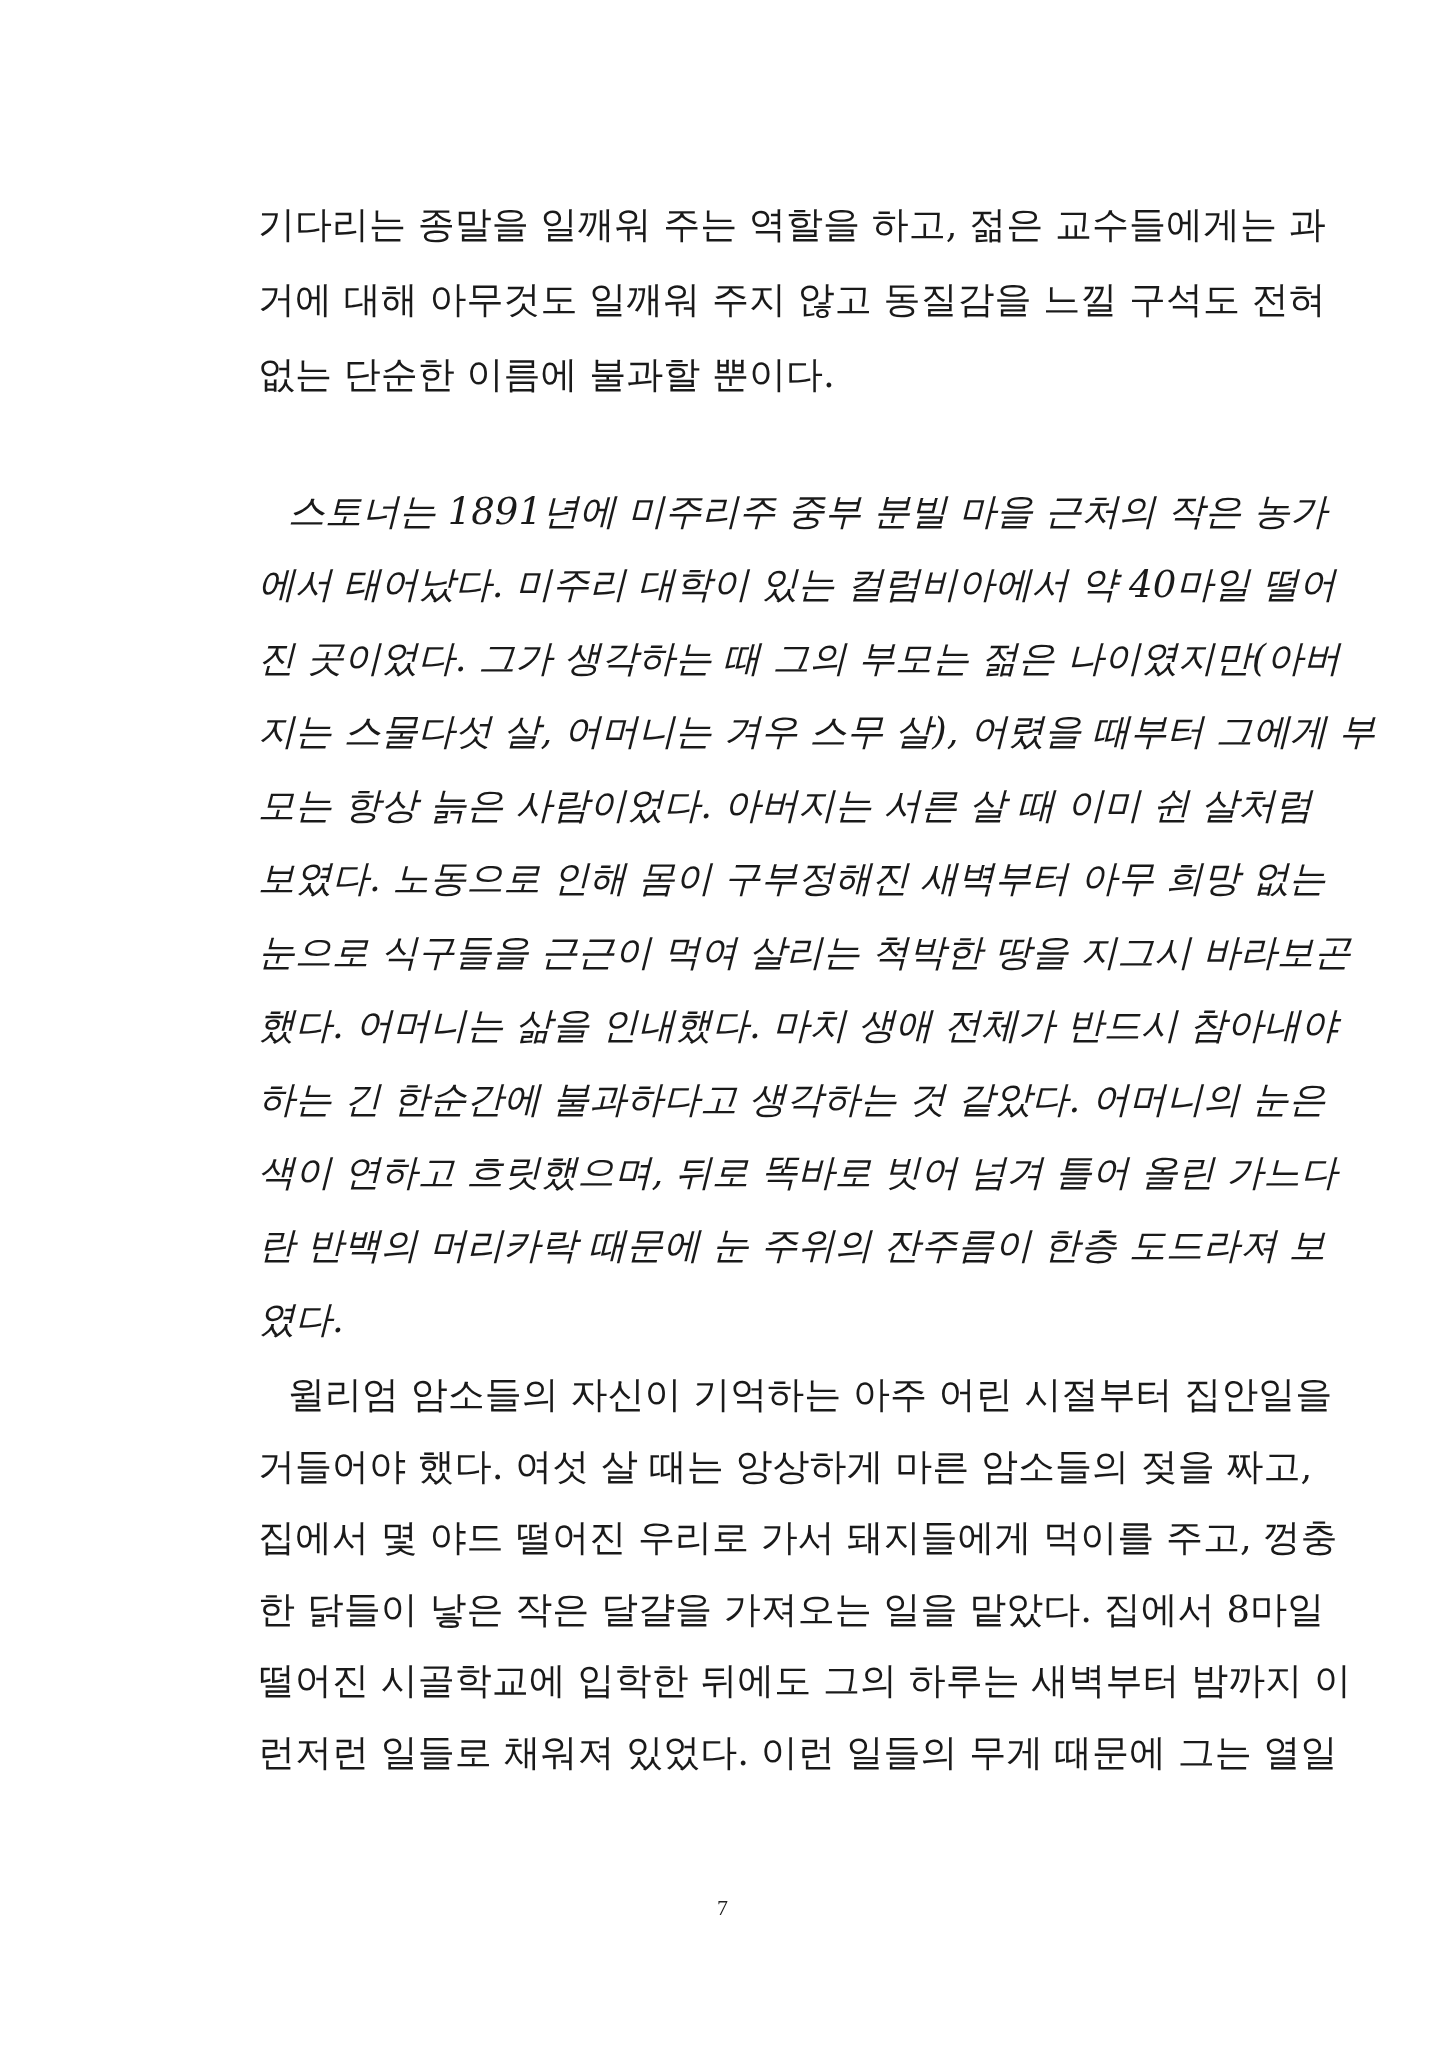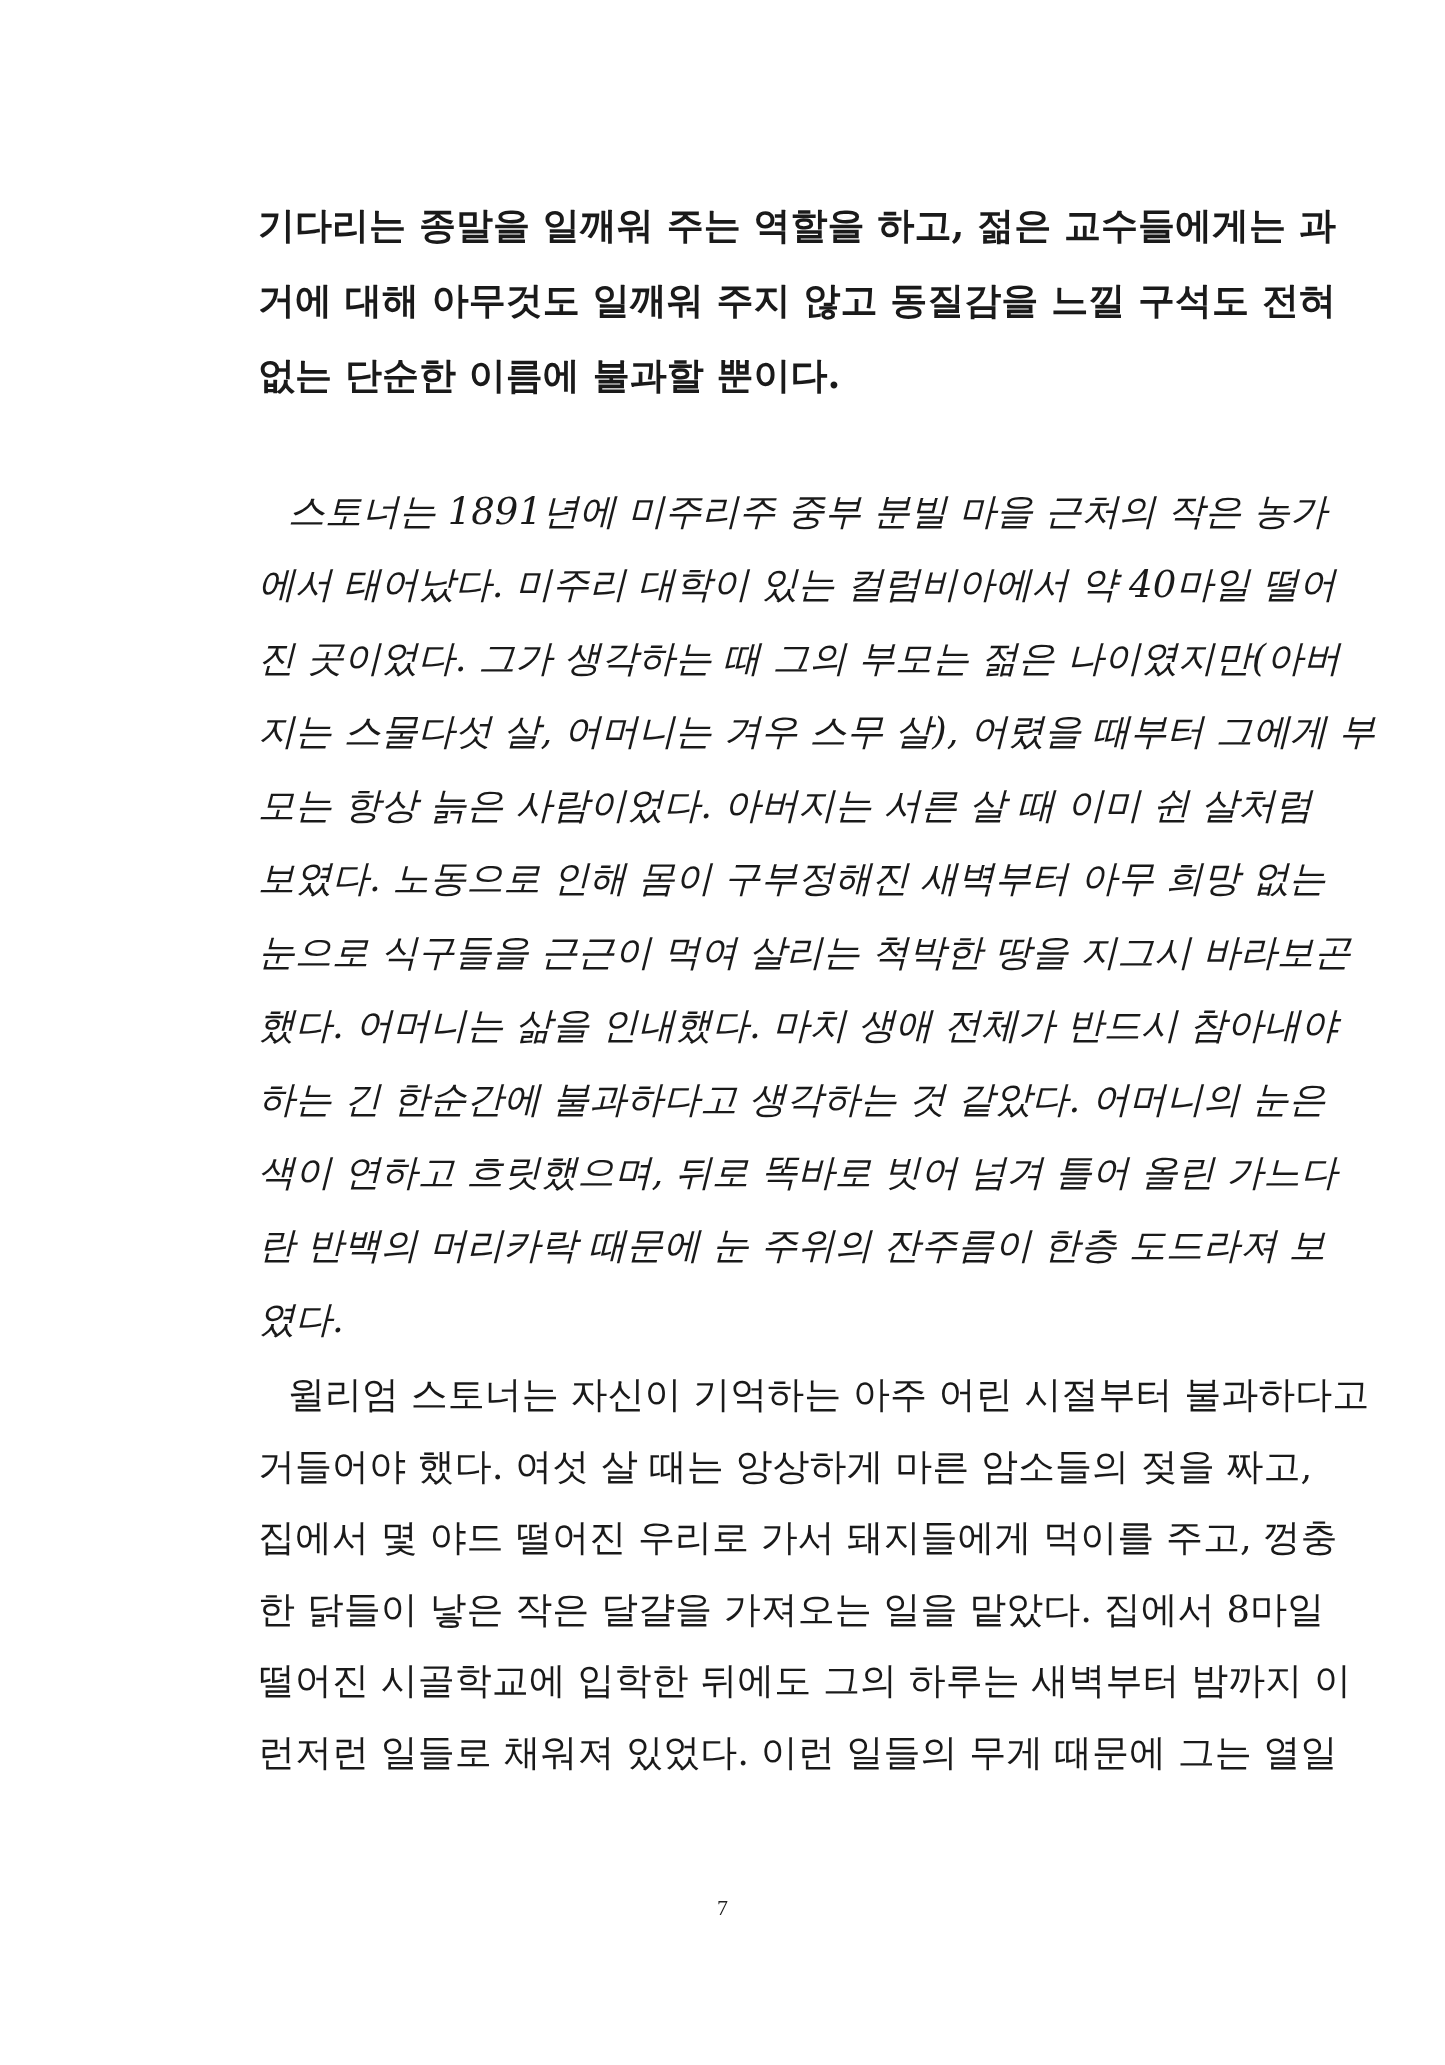--- a/index.html
+++ b/index.html
@@ -6,21 +6,21 @@
   body { width: 1445px; height: 2065px; position: relative; overflow: hidden;
          font-family: "DejaVu Serif", "Liberation Serif", serif; color: #1a1a1a; }
   .page { position: absolute; left: 0; top: 0; width: 1445px; height: 2065px; background: #ffffff; }
   .para { position: absolute; left: 258px; width: 974px; }
   .line { display: block; height: 40px; line-height: 40px; font-size: 37px;
           white-space: nowrap; text-align: justify; text-align-last: justify;
           letter-spacing: 0px; }
   .line.last { text-align-last: left; }
   .line.indent { padding-left: 30px; }
   #p1 { top: 205px; }
-  #p1 .line { margin-bottom: 35px; font-weight: bold; }
+  #p1 .line { margin-bottom: 35px; }
   #p2 { top: 492px; font-style: italic; }
   #p2 .line { margin-bottom: 33.45px; }
   #p3 { top: 1375px; }
   #p3 .line { margin-bottom: 31.6px; }
   .page-number { position: absolute; left: 0; width: 1445px; top: 1893px; text-align: center;
                  font-size: 22px; line-height: 30px; color: #222; font-family: "Liberation Serif", serif; }
 </style>
 </head>
 <body>
 
@@ -41,21 +41,21 @@
     <span class="line">보였다. 노동으로 인해 몸이 구부정해진 새벽부터 아무 희망 없는</span>
     <span class="line">눈으로 식구들을 근근이 먹여 살리는 척박한 땅을 지그시 바라보곤</span>
     <span class="line">했다. 어머니는 삶을 인내했다. 마치 생애 전체가 반드시 참아내야</span>
     <span class="line">하는 긴 한순간에 불과하다고 생각하는 것 같았다. 어머니의 눈은</span>
     <span class="line">색이 연하고 흐릿했으며, 뒤로 똑바로 빗어 넘겨 틀어 올린 가느다</span>
     <span class="line">란 반백의 머리카락 때문에 눈 주위의 잔주름이 한층 도드라져 보</span>
     <span class="line last">였다.</span>
   </div>
 
   <div class="para" id="p3">
-    <span class="line indent">윌리엄 스토너는 자신이 기억하는 아주 어린 시절부터 불과하다고</span>
+    <span class="line indent">윌리엄 암소들의 자신이 기억하는 아주 어린 시절부터 집안일을</span>
     <span class="line">거들어야 했다. 여섯 살 때는 앙상하게 마른 암소들의 젖을 짜고,</span>
     <span class="line">집에서 몇 야드 떨어진 우리로 가서 돼지들에게 먹이를 주고, 껑충</span>
     <span class="line">한 닭들이 낳은 작은 달걀을 가져오는 일을 맡았다. 집에서 8마일</span>
     <span class="line">떨어진 시골학교에 입학한 뒤에도 그의 하루는 새벽부터 밤까지 이</span>
     <span class="line">런저런 일들로 채워져 있었다. 이런 일들의 무게 때문에 그는 열일</span>
   </div>
 
   <div class="page-number">7</div>
 </div>
 

